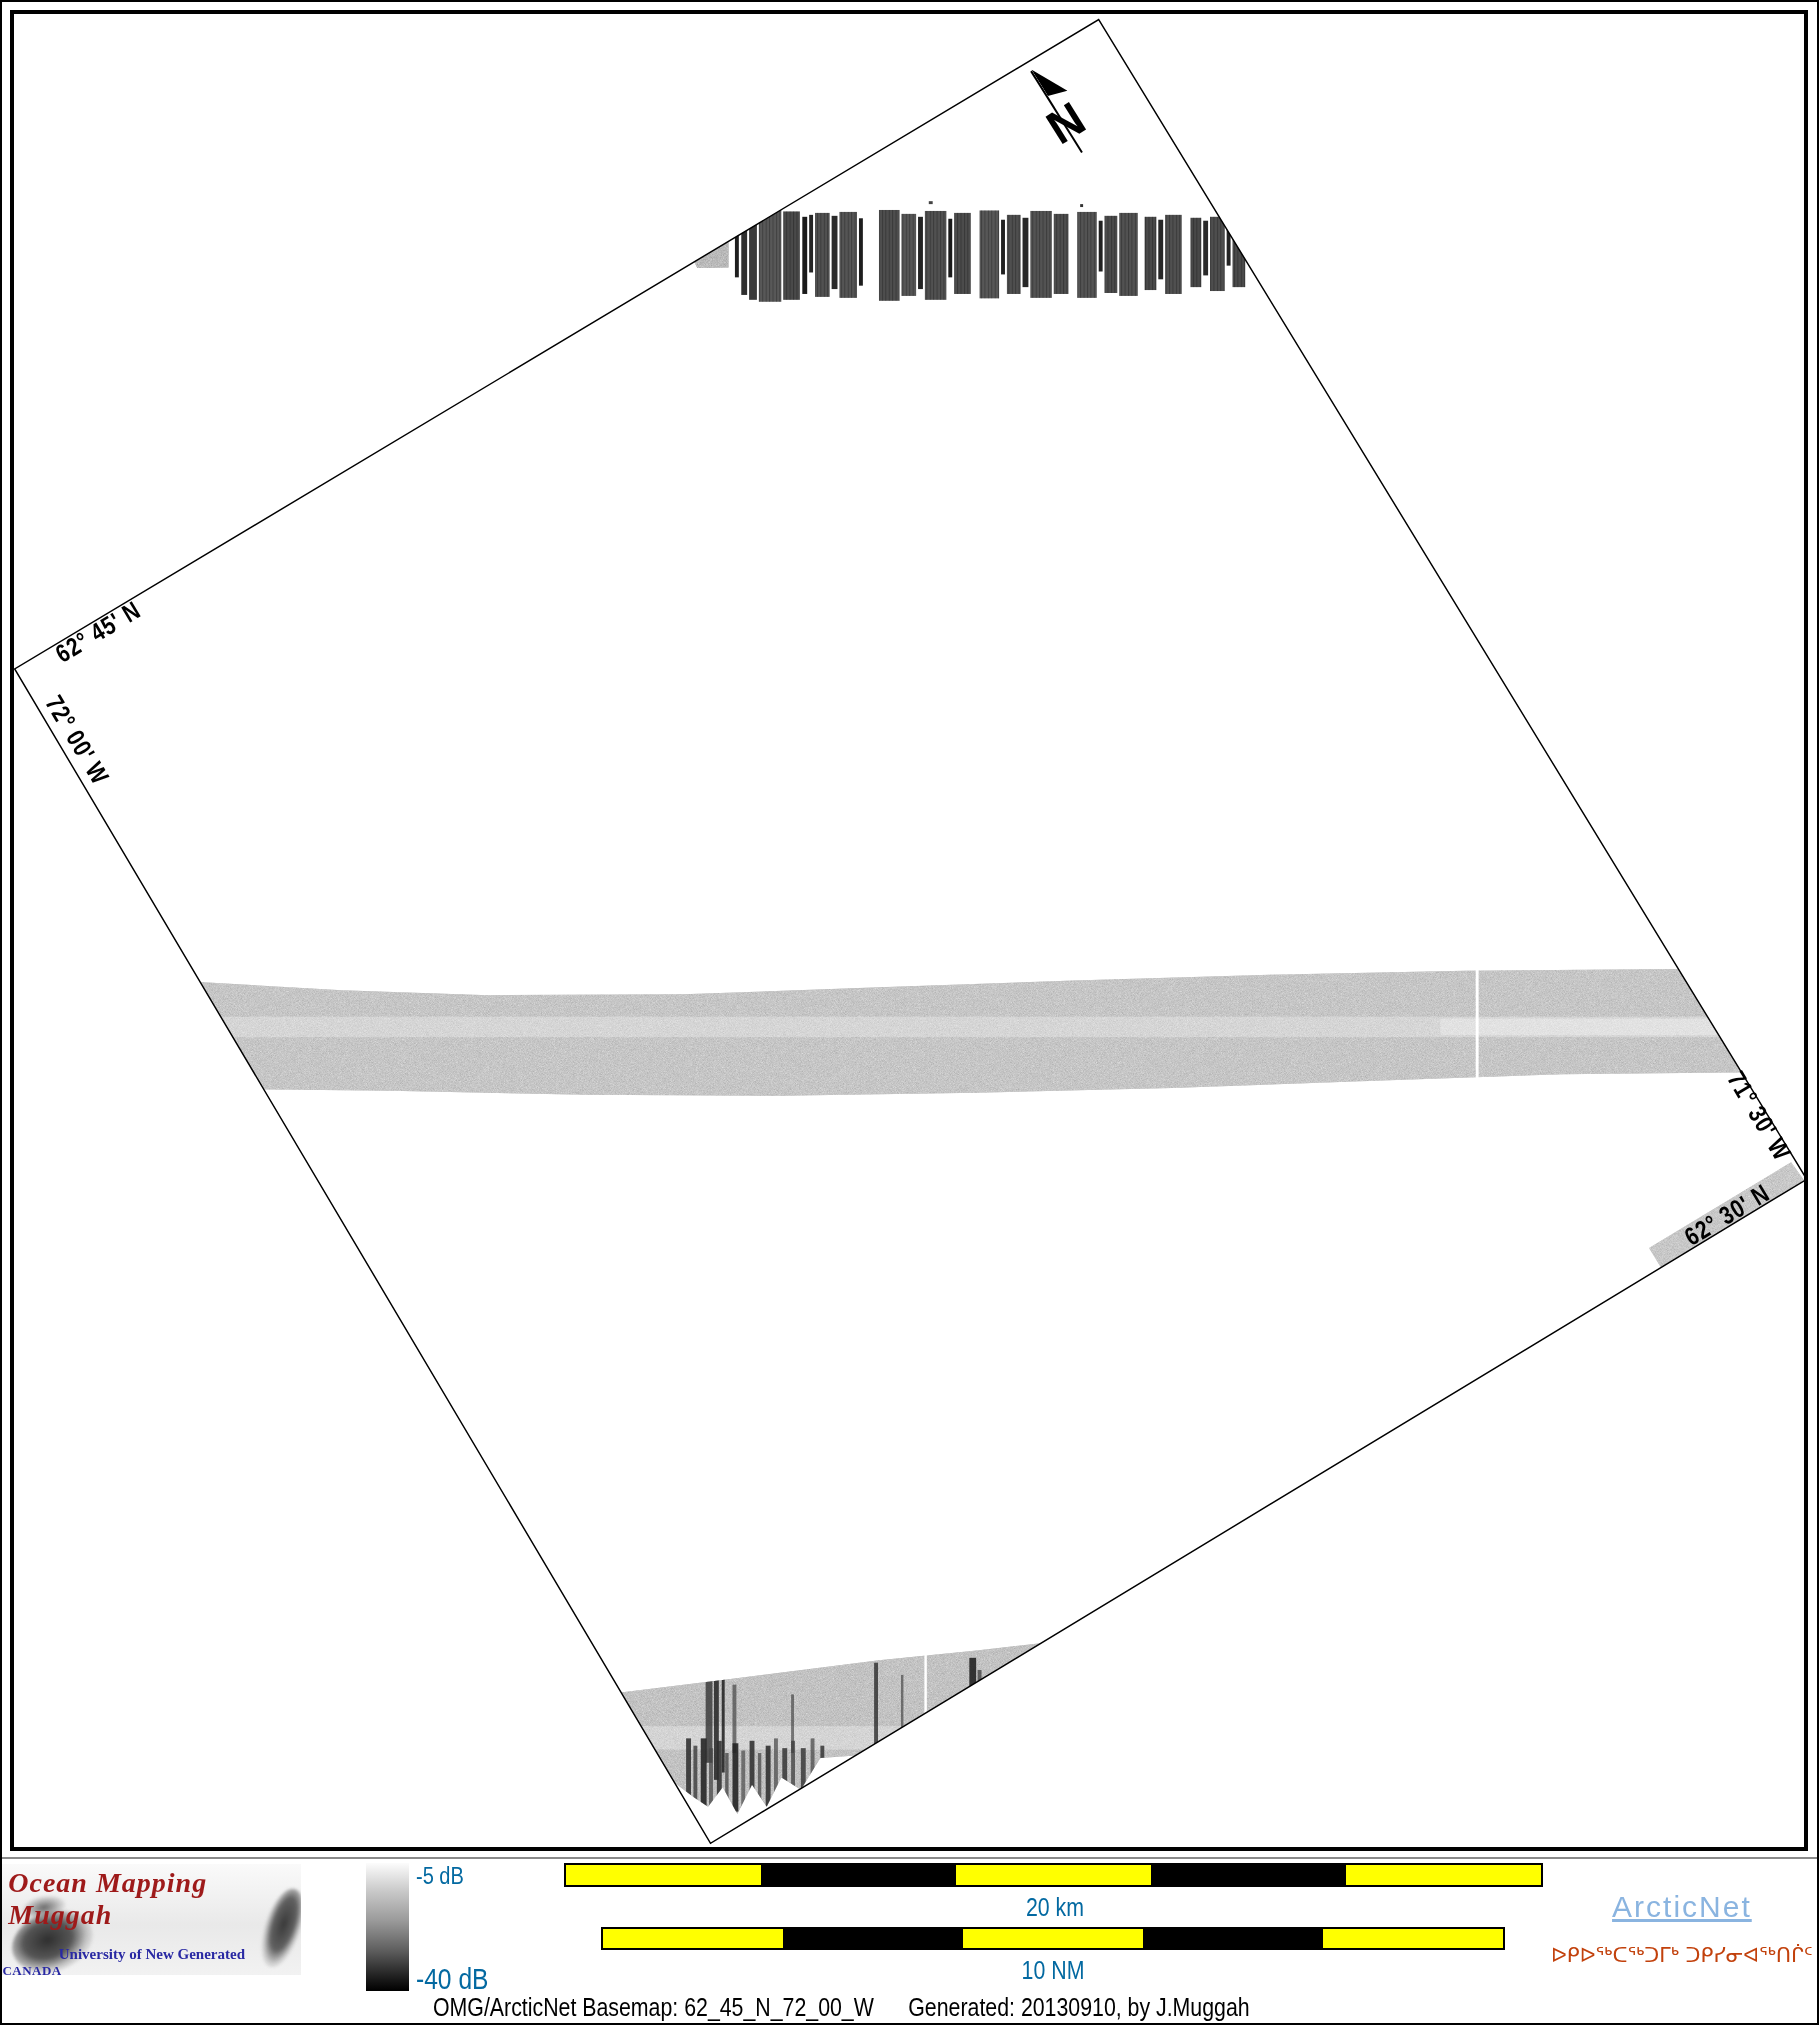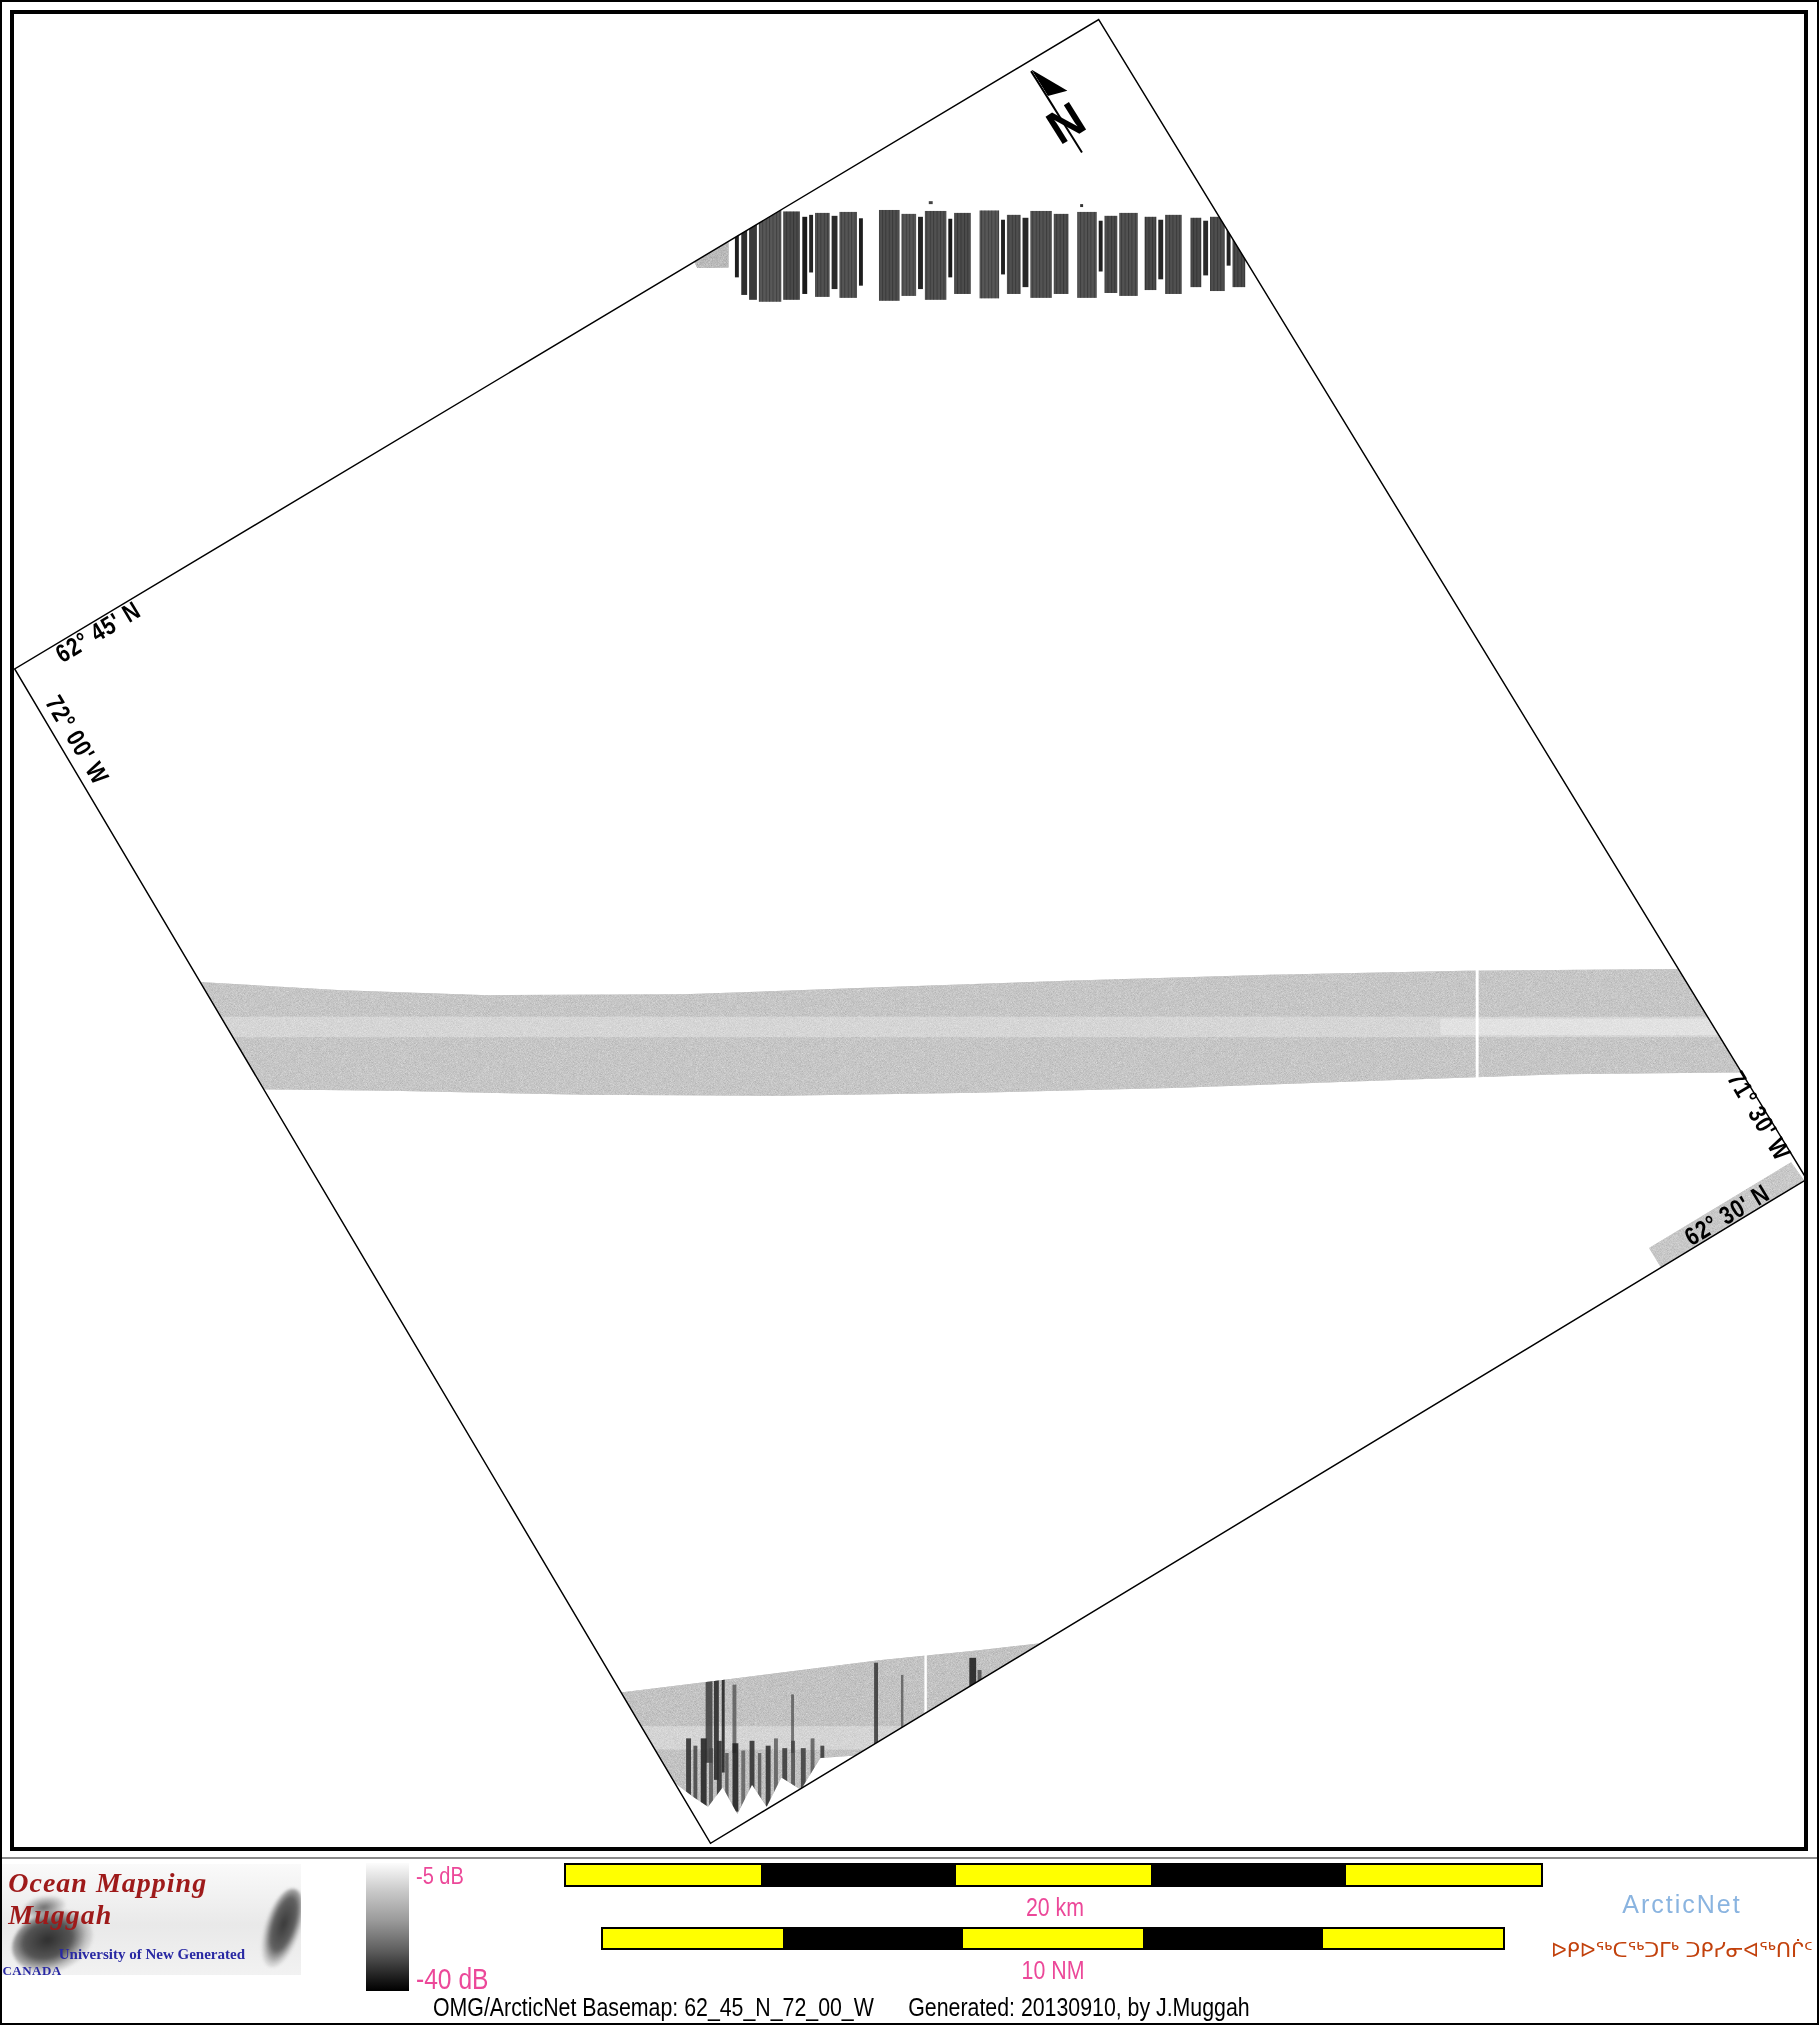--- a/index.html
+++ b/index.html
@@ -11,21 +11,21 @@
     overflow:hidden;
   }
   
   #page-border{position:absolute;left:0;top:0;right:0;bottom:0;border:2.4px solid #000;pointer-events:none;z-index:50;}
   
   #map-frame{position:absolute;left:9.8px;top:9.8px;width:1798px;height:1841px;border:4.9px solid #000;box-sizing:border-box;z-index:5;}
   #footer-sep{position:absolute;left:2px;top:1857px;width:1815px;height:1.5px;background:#8a8a8a;z-index:4;}
 
   #map-svg{position:absolute;left:0;top:0;z-index:3;}
 
-  .lbl{position:absolute;color:#ec4899;white-space:nowrap;z-index:10;}
+  .lbl{position:absolute;color:#0369a1;white-space:nowrap;z-index:10;}
   .cond{display:inline-block;transform:scaleX(0.82);transform-origin:center;}
   .cond-l{display:inline-block;transform:scaleX(0.82);transform-origin:left center;}
 
   .coordlabel{
     position:absolute;z-index:10;white-space:nowrap;
     font-weight:700;font-size:25.4px;letter-spacing:1px;
     transform:translate(-50%,-50%) rotate(var(--rot));
   }
 
   
@@ -50,21 +50,21 @@
   #colorbar-min{left:416px;top:1962px;font-size:30px;}
 
   .scalebar{position:absolute;border:2.9px solid #000;box-sizing:border-box;display:flex;z-index:10;}
   .scalebar .seg{height:100%;}
   #scalebar-km{left:564px;top:1863px;width:979px;height:24px;}
   #scalebar-nm{left:601px;top:1927px;width:904px;height:23.4px;}
   #scalebar-km-label{left:1055px;top:1892px;font-size:26px;transform:translateX(-50%);}
   #scalebar-nm-label{left:1053px;top:1955px;font-size:26px;transform:translateX(-50%);}
 
   #arcticnet{position:absolute;right:6.3px;top:1890px;text-align:center;z-index:10;}
-  #arcticnet-name{font-size:25px;letter-spacing:2px;color:#8ab4e0;font-weight:400;}
+  #arcticnet-name{font-size:30px;letter-spacing:2px;color:#8ab4e0;font-weight:400;text-decoration:underline;}
   #arcticnet-inuk{margin-top:4.9px;font-family:"DejaVu Sans",sans-serif;font-size:20.5px;color:#2f3e4e;}
 
   #footer-line{position:absolute;left:433px;top:1992px;font-size:26px;z-index:10;white-space:nowrap;}
   #footer-line .gap{display:inline-block;width:42px;}
 </style>
 </head>
 <body>
 
 <div id="page">
 

